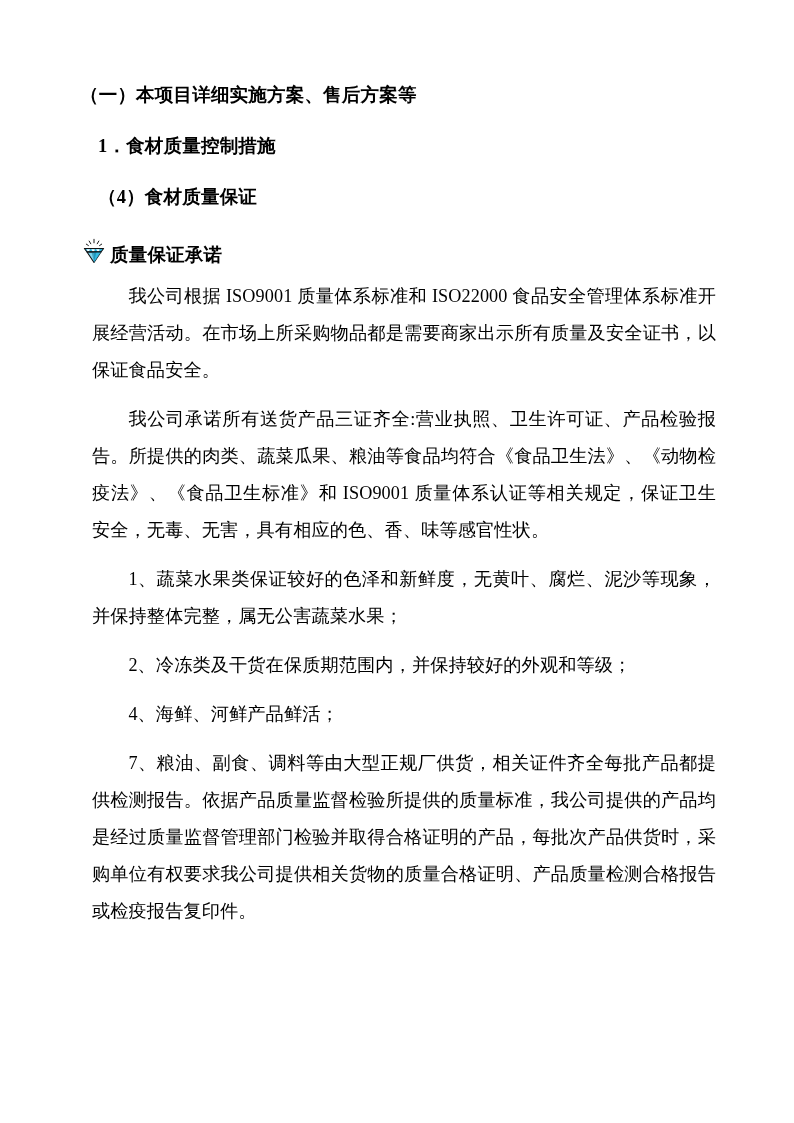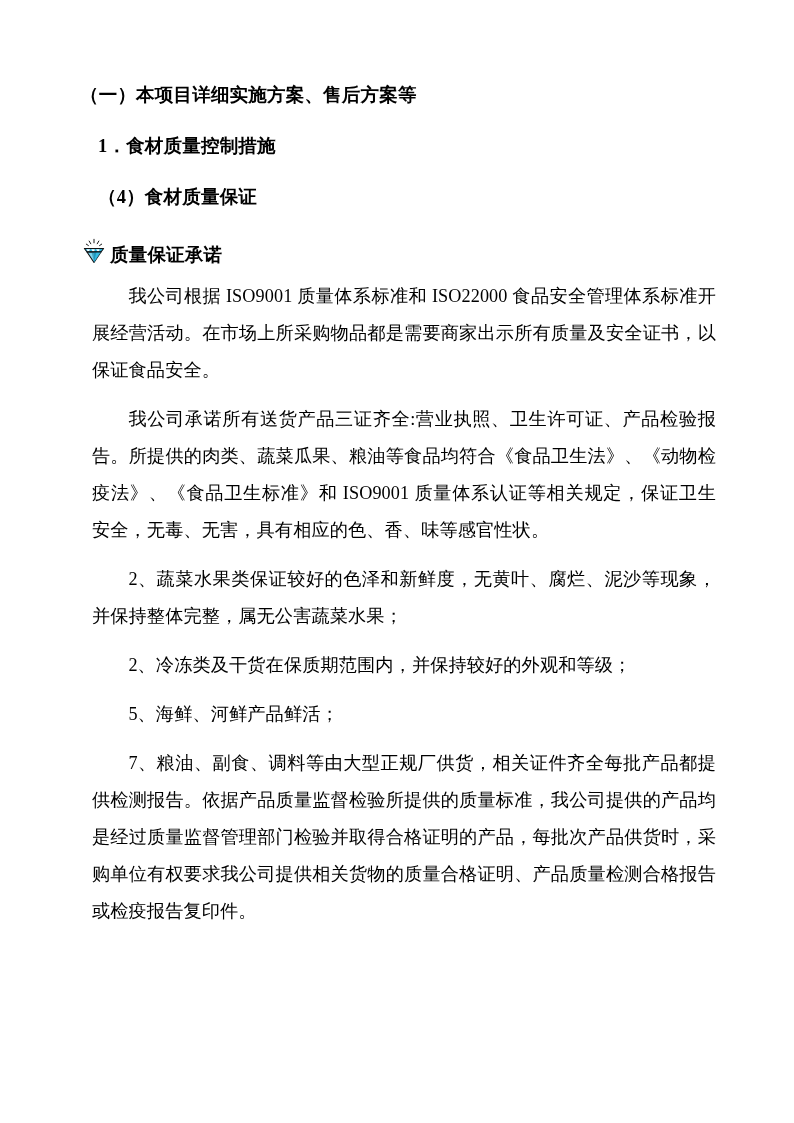--- a/index.html
+++ b/index.html
@@ -127,19 +127,19 @@
           <polygon points="13.2,16 18.8,16 16,28" fill="#0E7C9E" stroke="none" opacity="0.55"></polygon>
 
           <line x1="8" y1="16" x2="24" y2="16" stroke="#111111" stroke-width="1.1"></line>
         </svg>
       </span>
       <span class="h-icon-label">质量保证承诺</span>
     </div>
 
     <p class="para">我公司根据 ISO9001 质量体系标准和 ISO22000 食品安全管理体系标准开展经营活动。在市场上所采购物品都是需要商家出示所有质量及安全证书，以保证食品安全。</p>
     <p class="para">我公司承诺所有送货产品三证齐全:营业执照、卫生许可证、产品检验报告。所提供的肉类、蔬菜瓜果、粮油等食品均符合《食品卫生法》、《动物检疫法》、《食品卫生标准》和 ISO9001 质量体系认证等相关规定，保证卫生安全，无毒、无害，具有相应的色、香、味等感官性状。</p>
-    <p class="para">2、蔬菜水果类保证较好的色泽和新鲜度，无黄叶、腐烂、泥沙等现象，并保持整体完整，属无公害蔬菜水果；</p>
+    <p class="para">1、蔬菜水果类保证较好的色泽和新鲜度，无黄叶、腐烂、泥沙等现象，并保持整体完整，属无公害蔬菜水果；</p>
     <p class="para">2、冷冻类及干货在保质期范围内，并保持较好的外观和等级；</p>
-    <p class="para">5、海鲜、河鲜产品鲜活；</p>
+    <p class="para">4、海鲜、河鲜产品鲜活；</p>
     <p class="para">7、粮油、副食、调料等由大型正规厂供货，相关证件齐全每批产品都提供检测报告。依据产品质量监督检验所提供的质量标准，我公司提供的产品均是经过质量监督管理部门检验并取得合格证明的产品，每批次产品供货时，采购单位有权要求我公司提供相关货物的质量合格证明、产品质量检测合格报告或检疫报告复印件。</p>
 
   </div>
 </div>
 
 </body></html>

